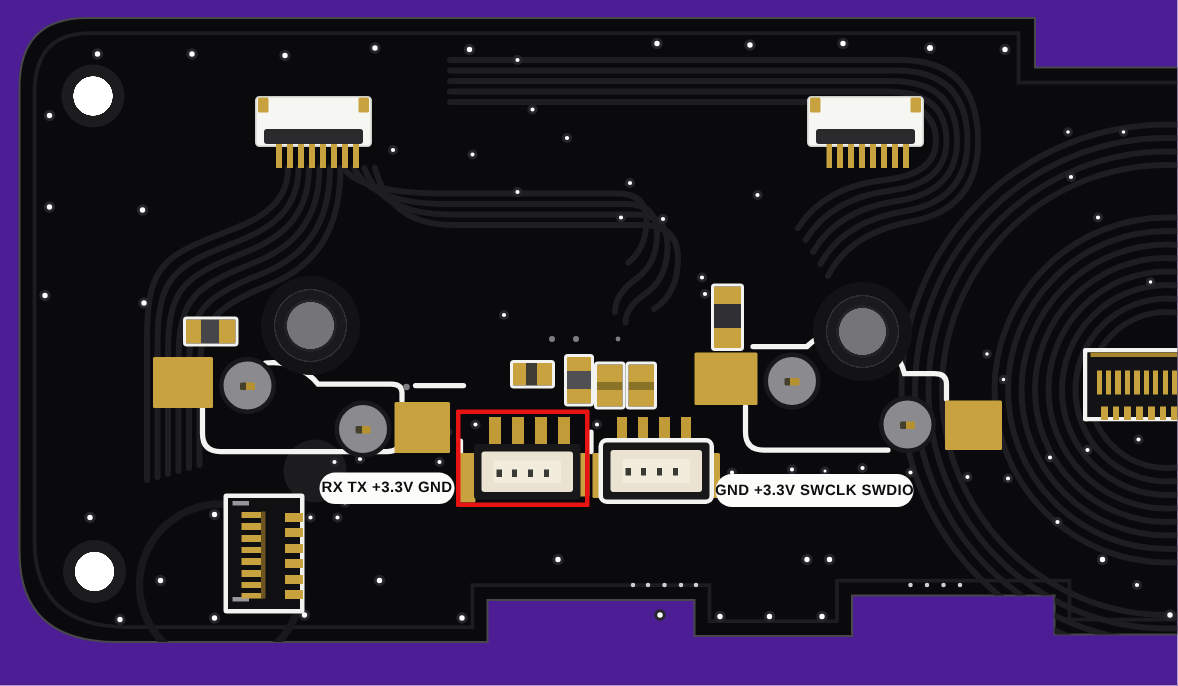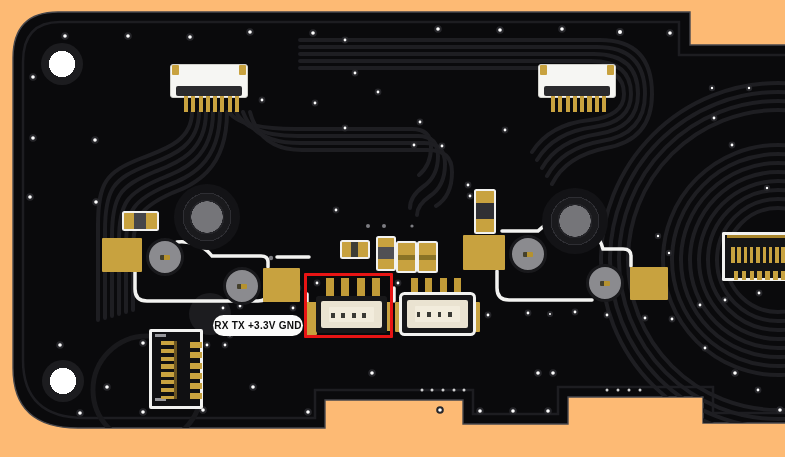--- a/index.html
+++ b/index.html
@@ -1,17 +1,17 @@
 <!DOCTYPE html>
 <html><head>
 <meta charset="utf-8">
 <style>
   *{margin:0;padding:0;box-sizing:border-box}
   html,body{background:#ffffff}
-  .stage{position:relative;width:785px;height:457px;background:#fdba74;overflow:hidden;
+  .stage{position:relative;width:785px;height:457px;background:#4c1d95;overflow:hidden;
          font-family:"Liberation Sans",sans-serif}
   .c{position:absolute}
   .gold{background:#c8a23f;border-radius:1px}
   .smd{border:2.5px solid #f2f2f0;border-radius:2.5px}
   .pill{background:#fcfcfb;color:#0d0d0d;font-weight:bold;font-size:10px;letter-spacing:.25px;
         display:flex;align-items:center;justify-content:center;border-radius:11px;white-space:nowrap}
   .hole{border-radius:50%;background:radial-gradient(circle closest-side,#ffffff 0 62%,#1c1c1f 63% 100%)}
   .buzzer{border-radius:50%;background:radial-gradient(circle closest-side,
           #757579 0 47%,#242428 48% 53%,#1a1a1d 53% 71%,#2e2e33 71% 74%,#131316 74% 100%)}
   .cpad{border-radius:50%;background:#8b8b8f;border:3px solid #19191c}
@@ -252,14 +252,15 @@
   <div class="c" style="left:161px;top:341px;width:14px;height:58px;background:repeating-linear-gradient(180deg,#c8a23f 0 4.5px,transparent 4.5px 7.8px)"></div>
   <div class="c" style="left:174px;top:341px;width:2.5px;height:58px;background:#6b5420"></div>
   <div class="c" style="left:190px;top:342px;width:12px;height:60px;background:repeating-linear-gradient(180deg,#c8a23f 0 6px,transparent 6px 10.3px)"></div>
 
   <div class="c" style="left:722px;top:232px;width:68px;height:49px;border:3px solid #f2f2f0;border-right:none;background:#131315;border-radius:2px 0 0 2px"></div>
   <div class="c" style="left:727px;top:235px;width:58px;height:3px;background:#a8852c"></div>
   <div class="c" style="left:731px;top:247px;width:56px;height:16px;background:repeating-linear-gradient(90deg,#c8a23f 0 3.5px,transparent 3.5px 6.3px)"></div>
   <div class="c" style="left:734px;top:271px;width:54px;height:9px;background:repeating-linear-gradient(90deg,#c8a23f 0 4.5px,transparent 4.5px 7.8px)"></div>
 
   <div class="c pill" style="left:213px;top:315px;width:90px;height:21px">RX TX +3.3V GND</div>
+  <div class="c pill" style="left:477px;top:316px;width:132px;height:22px">GND +3.3V SWCLK SWDIO</div>
 
 </div>
 
 </body></html>

